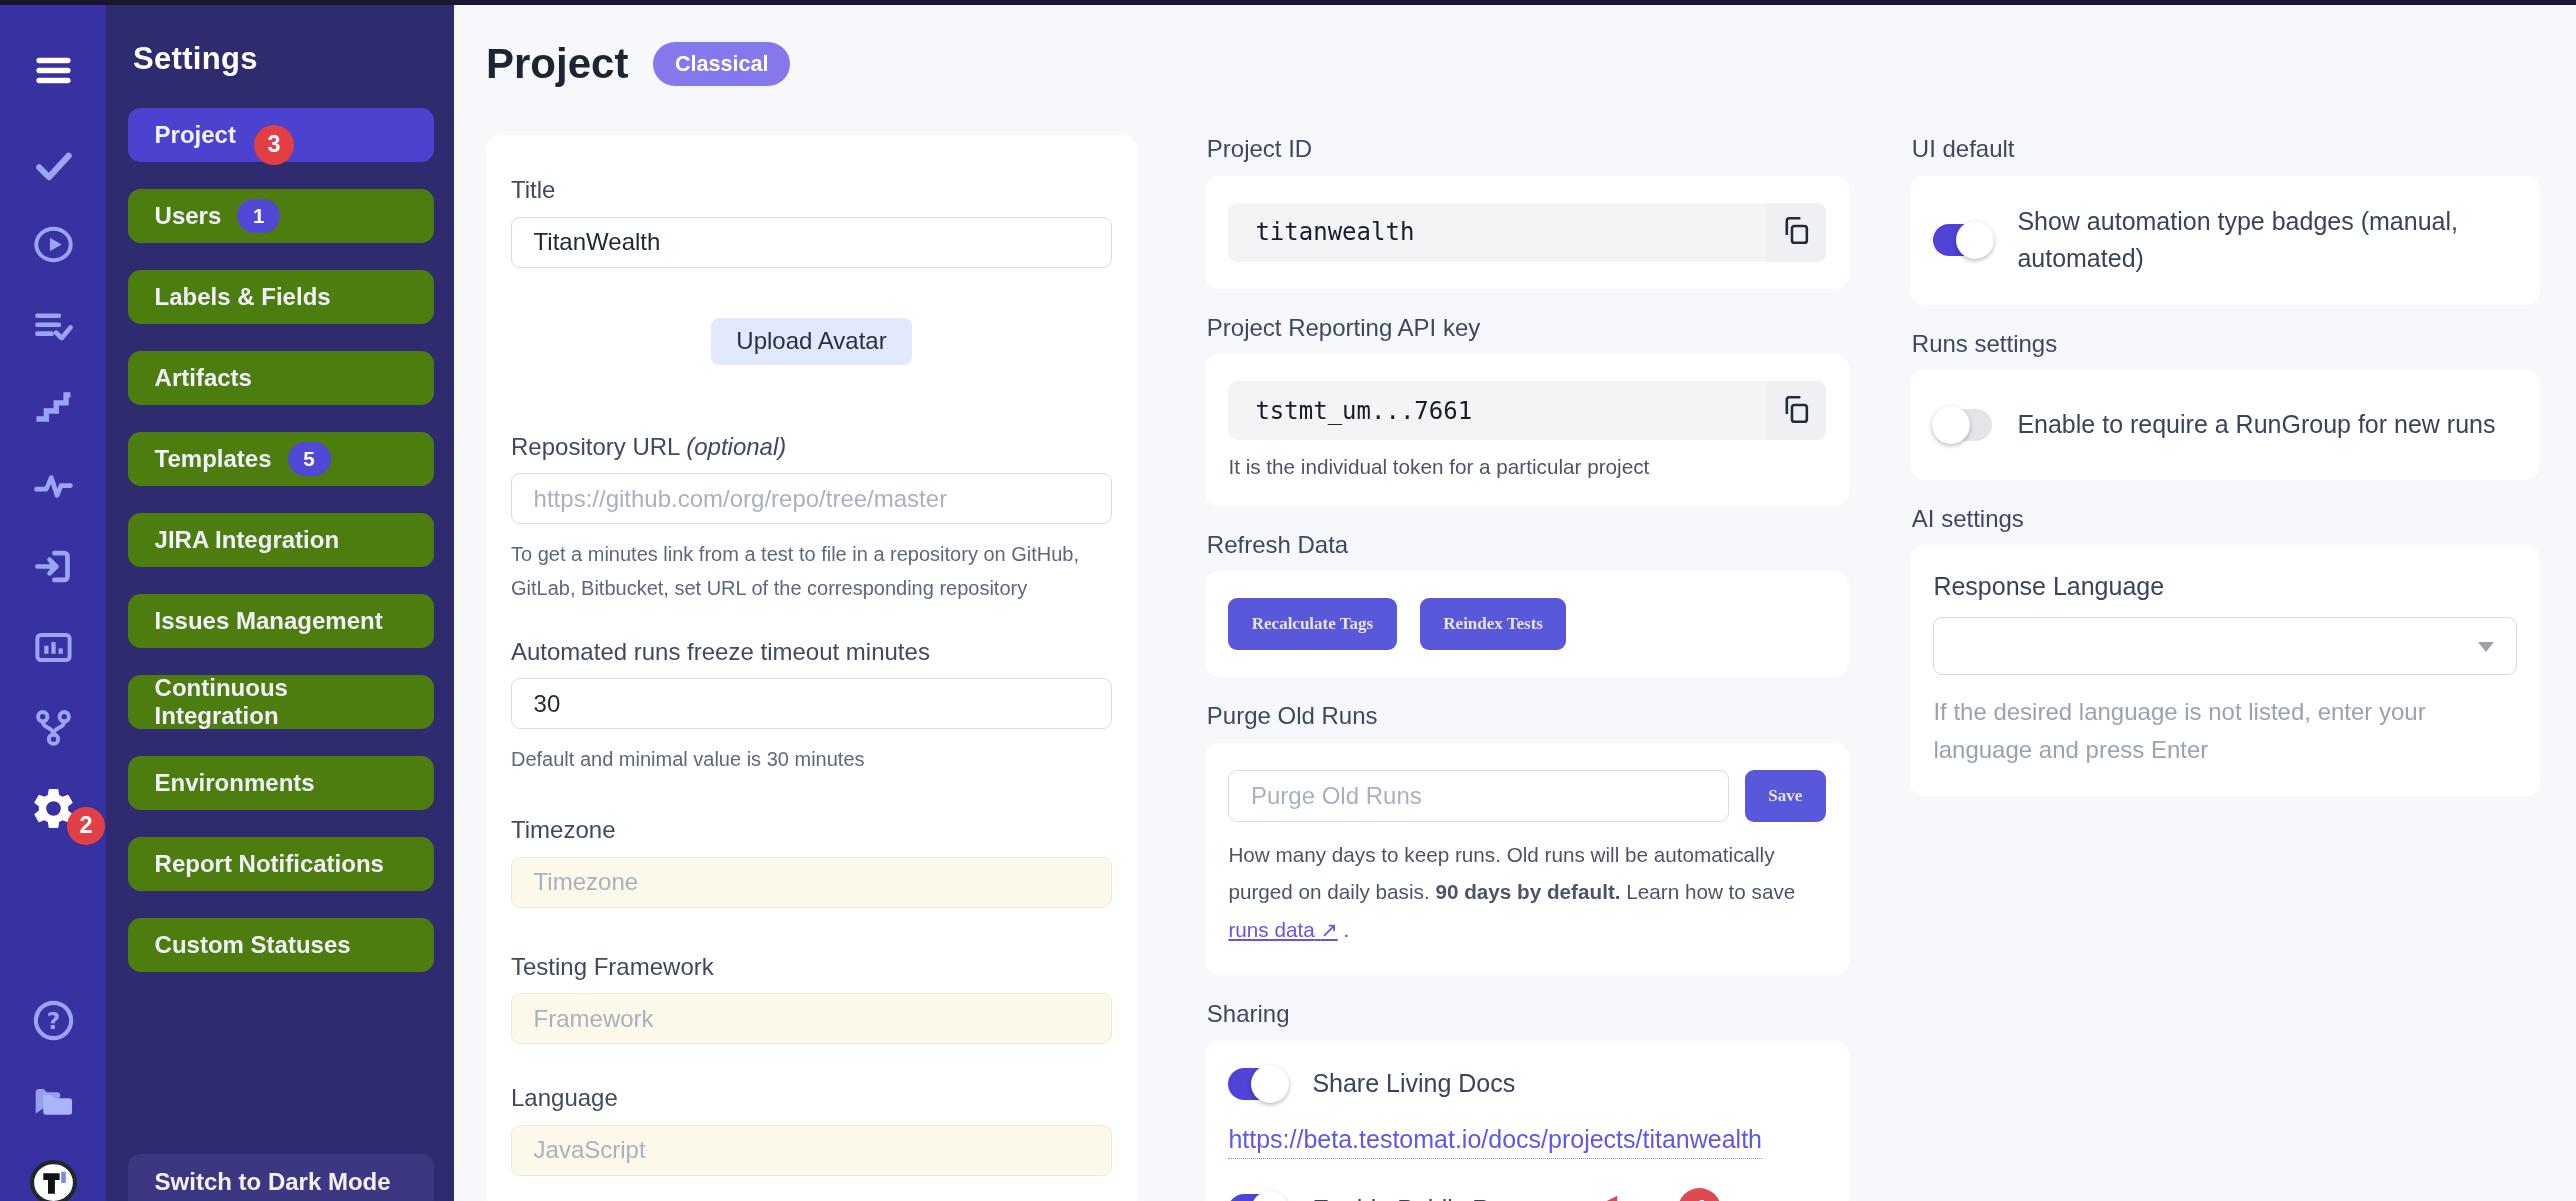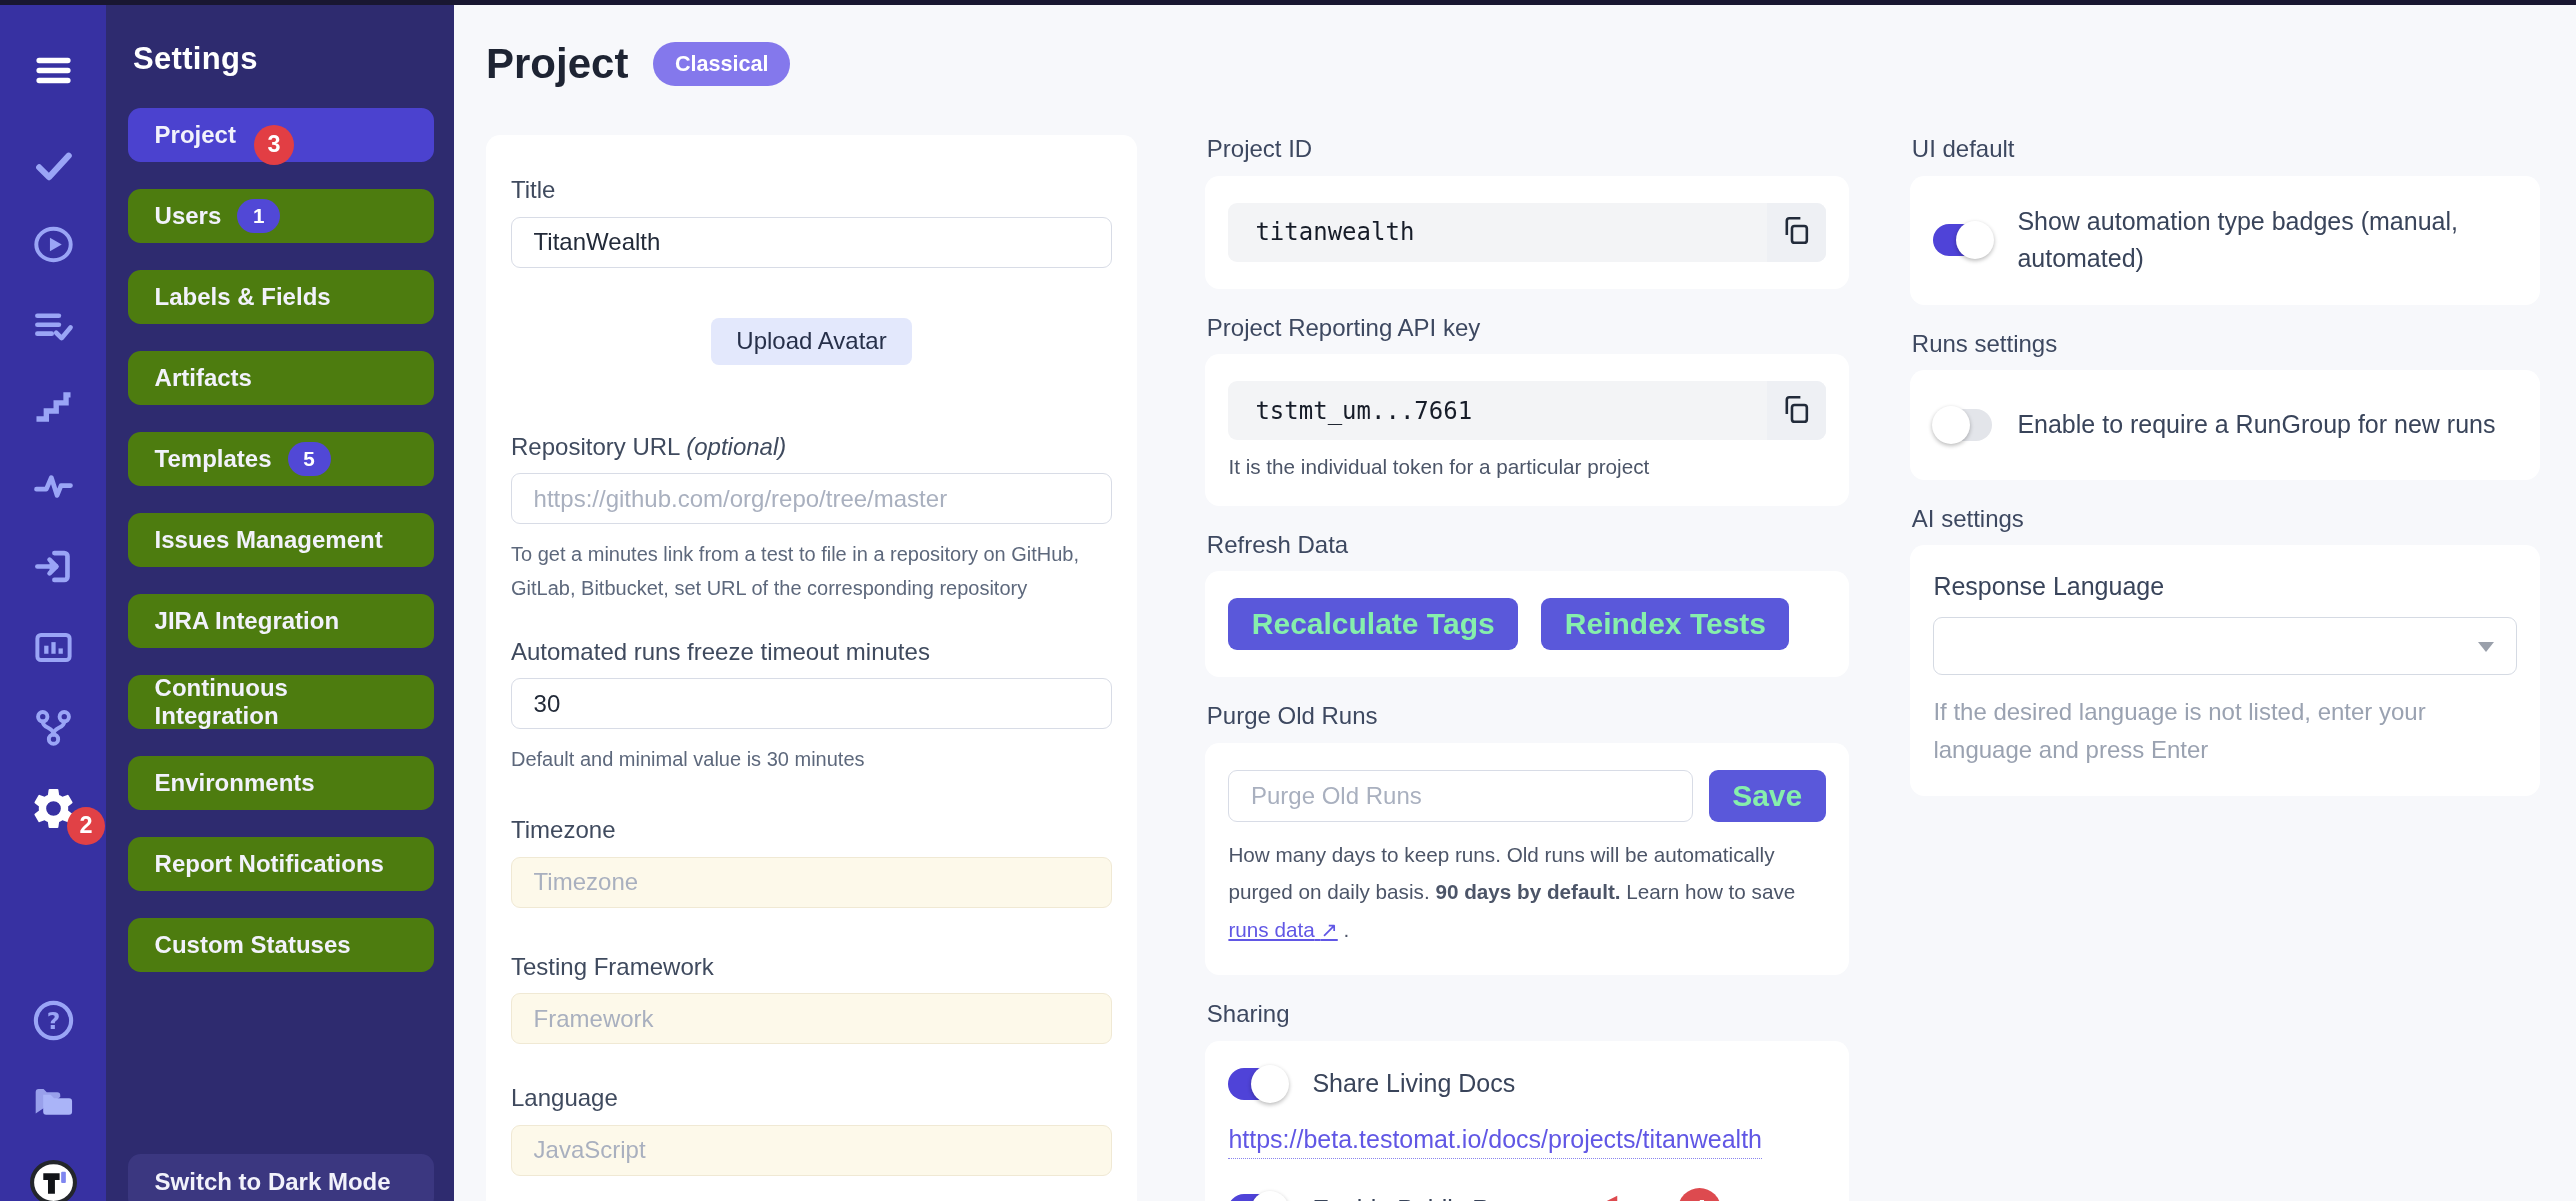--- a/index.html
+++ b/index.html
@@ -76,21 +76,21 @@
 
   
   .col2 { position:absolute; left:1205px; top:135px; width:644px; }
   .col2 .card, .col3 .card { padding:27px 23.4px; }
   .mt28 { margin-top:25px; }
   .copy-field { display:flex; align-items:stretch; background:#f3f4f6; border-radius:9px; overflow:hidden; height:59px; }
   .copy-field .val { flex:1; display:flex; align-items:center; padding-left:27px; font-family:"DejaVu Sans Mono", monospace; font-size:24px; color:#161c28; }
   .copy-btn { width:59px; display:flex; align-items:center; justify-content:center; background:#eef0f4; border:none; cursor:pointer; }
   .small-help { font-size:20.7px; color:#4c5568; margin-top:14.4px; }
   .btn-row { display:flex; gap:23.4px; }
-  .btn-sm { background:#5a58da; color:#86efac; border:none; border-radius:9px; height:52px; padding:0 23.4px; font-size:30px; font-weight:600; font-family:Liberation Sans, sans-serif; cursor:pointer; }
+  .btn-sm { background:#5a58da; color:#e5e5e5; border:none; border-radius:9px; height:52px; padding:0 23.4px; font-size:17px; font-weight:600; font-family:Liberation Serif, serif; cursor:pointer; }
   .purge-row { display:flex; gap:16px; }
   .purge-row .inp { flex:1; height:52px; }
   .purge-help { font-size:20.7px; color:#4c5568; line-height:1.8; margin-top:14.4px; }
   .purge-help b { font-weight:bold; }
   a.link { color:#6157e5; text-decoration:underline; cursor:pointer; }
   .toggle-row { display:flex; align-items:center; gap:25px; font-size:25px; color:#39445a; }
   .toggle { width:59px; height:32px; border-radius:16px; position:relative; flex:none; cursor:pointer; }
   .toggle.on  { background:#4f43d8; }
   .toggle.off { background:#e3e5ea; }
   .knob { position:absolute; top:-2.7px; width:38px; height:38px; border-radius:50%; background:#fff; box-shadow:0 1.8px 4.5px rgba(0,0,0,.28); }
@@ -219,24 +219,24 @@
       <span>Labels &amp; Fields</span>
     </div>
     <div class="nav-item">
       <span>Artifacts</span>
     </div>
     <div class="nav-item">
       <span>Templates</span>
       <span class="badge-purple">5</span>
     </div>
     <div class="nav-item">
+      <span>JIRA Integration</span>
+    </div>
+    <div class="nav-item">
       <span>Issues Management</span>
-    </div>
-    <div class="nav-item">
-      <span>JIRA Integration</span>
     </div>
     <div class="nav-item">
       <span>Continuous Integration</span>
     </div>
     <div class="nav-item">
       <span>Environments</span>
     </div>
     <div class="nav-item">
       <span>Report Notifications</span>
     </div>

